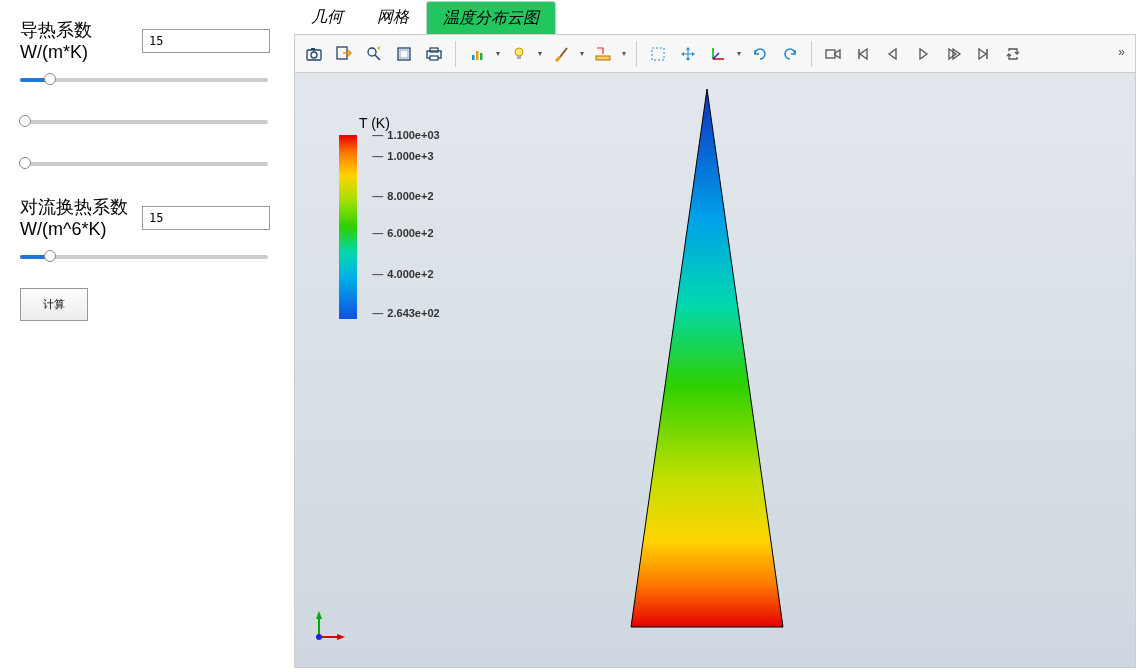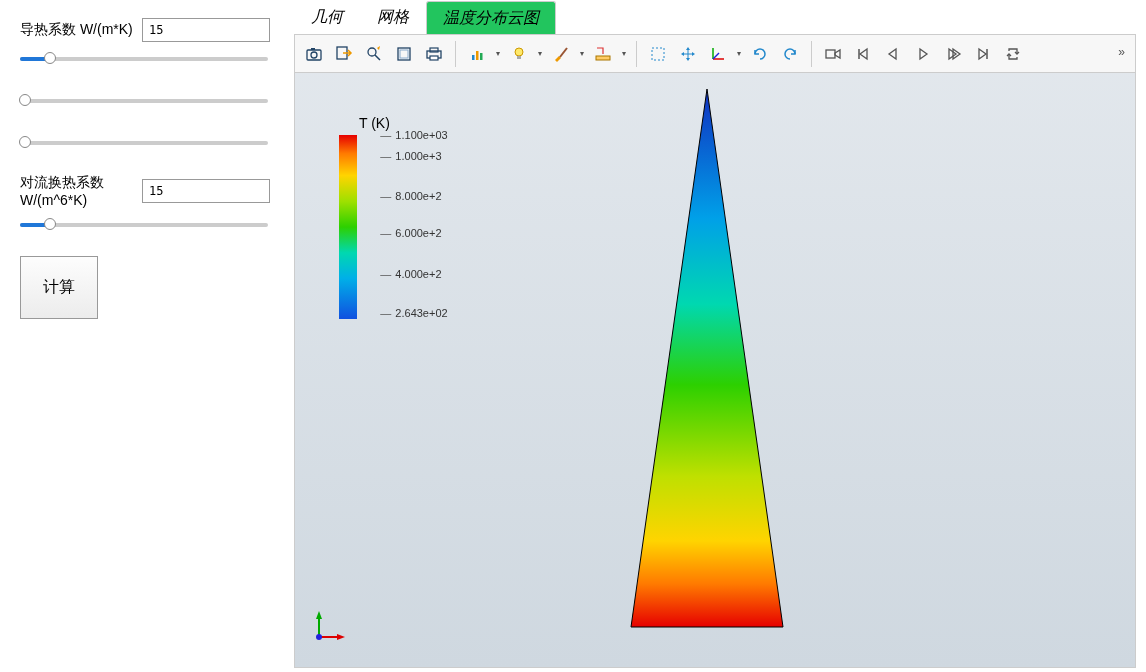--- a/index.html
+++ b/index.html
@@ -1,42 +1,42 @@
 <!DOCTYPE html>
 <html><head>
 <meta charset="utf-8">
 <style>
 * { box-sizing: border-box; margin: 0; padding: 0; }
 body { font-family: "Microsoft YaHei", sans-serif; font-size: 12px; background: #fff; width: 1146px; height: 672px; overflow: hidden; display: flex; }
 .left-panel { width: 290px; padding: 18px 20px; }
 .param-group { margin-bottom: 22px; }
 .param-row { display: flex; align-items: center; margin-bottom: 6px; }
-.param-label { width: 140px; font-size: 14px; }
+.param-label { width: 140px; font-size: 18px; }
 .param-input { width: 128px; height: 24px; border: 1px solid #999; padding: 2px 6px; font-family: monospace; font-size: 12px; }
 .slider-wrap { position: relative; width: 248px; height: 20px; margin-top: 2px; }
 .slider-track { position: absolute; left: 0; right: 0; top: 9px; height: 4px; background: #ccc; border-radius: 2px; }
 .slider-fill { position: absolute; left: 0; top: 9px; height: 4px; background: #2077d8; border-radius: 2px; }
 .slider-thumb { position: absolute; top: 4px; width: 12px; height: 12px; background: #fff; border: 1px solid #888; border-radius: 50%; margin-left: -6px; }
-.btn { display: inline-block; padding: 20px 22px; border: 1px solid #999; background: linear-gradient(#fdfdfd,#ececec); cursor: pointer; font-size: 16px; }
+.btn { display: inline-block; padding: 8px 22px; border: 1px solid #999; background: linear-gradient(#fdfdfd,#ececec); cursor: pointer; font-size: 11px; }
 .right-panel { flex: 1; padding: 4px 10px 4px 4px; display: flex; flex-direction: column; }
 .tabs { display: flex; height: 30px; align-items: flex-end; gap: 0; }
 .tab { padding: 6px 16px; font-size: 16px; cursor: pointer; border: 1px solid transparent; border-bottom: none; font-style: italic; }
 .tab.active { border-color: #ccc; background: #22c55e; border-radius: 3px 3px 0 0; position: relative; top: 1px; }
 .viz-container { flex: 1; border: 1px solid #ccc; background: linear-gradient(#e3e8ed,#cfd8e0); position: relative; overflow: hidden; }
 .toolbar { background: #f7f7f7; border-bottom: 1px solid #ccc; height: 38px; display: flex; align-items: center; padding: 0 6px; gap: 4px; }
 .tb-btn { width: 26px; height: 26px; display: flex; align-items: center; justify-content: center; border: 1px solid transparent; cursor: pointer; border-radius: 2px; }
 .dropdown-arrow { width: 8px; display:flex; align-items:center; justify-content:center; cursor:pointer; font-size:8px; color:#555; }
 .sep { width: 1px; height: 26px; background: #ccc; margin: 0 4px; }
 .viewport { position: absolute; top: 38px; left: 0; right: 0; bottom: 0; }
 .legend { position: absolute; left: 26px; top: 36px; margin-top: 6px; }
 .legend-title { font: 14px Arial; margin-left: 38px; margin-bottom: 4px; }
 .legend-bar { width: 18px; height: 184px; position: relative; margin-left: 18px; display:inline-block; vertical-align:top;
   background: linear-gradient(to bottom, #e60000 0%, #ff7a00 10%, #ffd400 22%, #9fe000 36%, #2dd000 50%, #00d8b0 64%, #00afe8 78%, #1050e0 100%); }
 .legend-ticks { display:inline-block; vertical-align:top; font: 11px Arial; color:#333; line-height:1; position:relative; height:184px; margin-left:4px;}
-.legend-tick { position:absolute; left:16px; white-space:nowrap; }
+.legend-tick { position:absolute; left:8px; white-space:nowrap;font-weight:bold; }
 .legend-tick::before { content:"—"; margin-right:4px; color:#555;}
 .triangle { position: absolute; left: 332px; top: 14px; }
 .axis-triad { position: absolute; left: 12px; bottom: 18px; }
 .maximize { position:absolute; right:10px; top:10px; font-size:12px; cursor:pointer; color:#555;}
 </style>
 </head>
 <body>
 
 <div class="left-panel">
   <div id="param-host">

